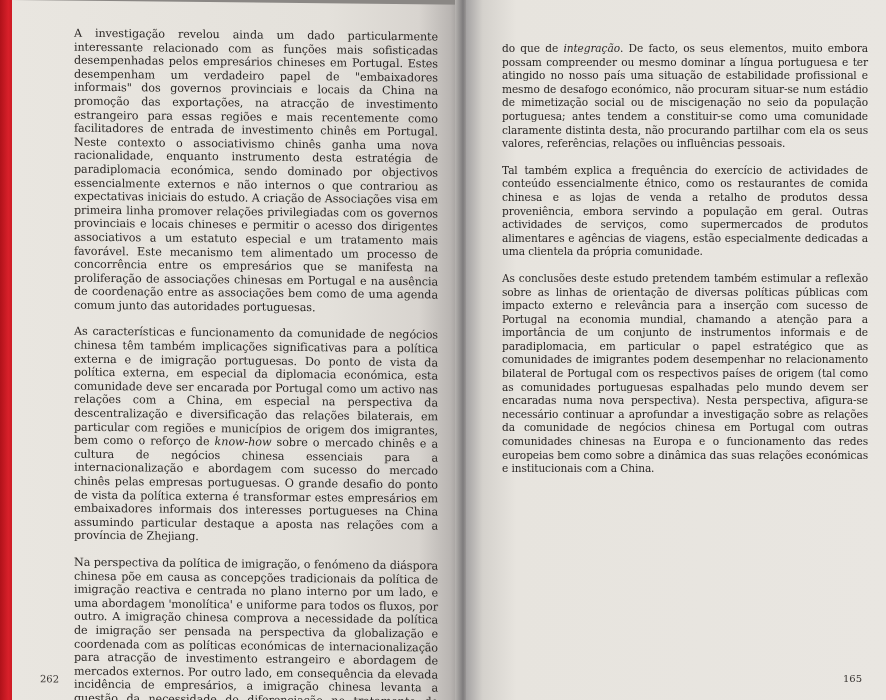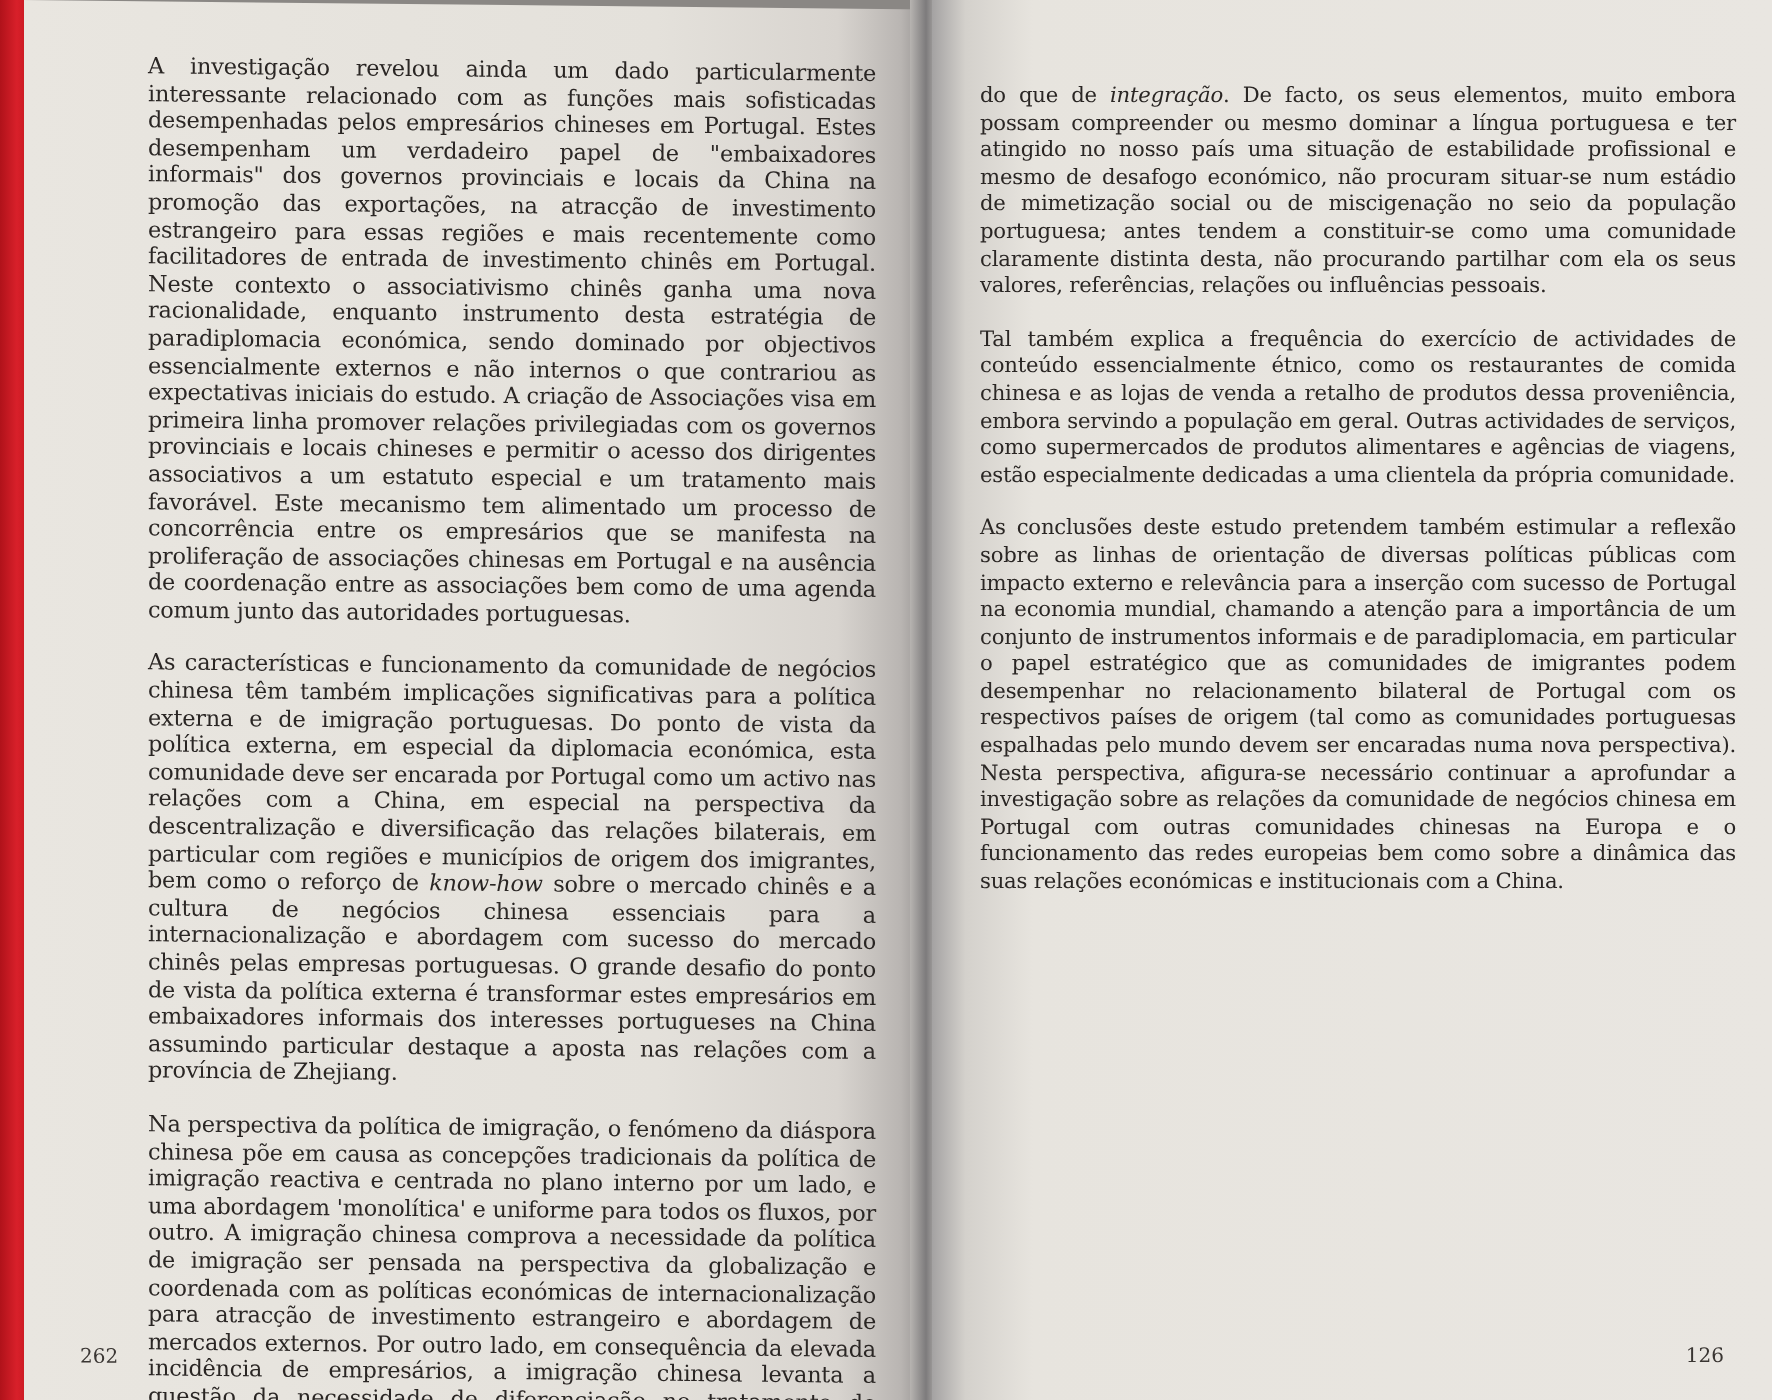--- a/index.html
+++ b/index.html
@@ -20,21 +20,21 @@
     .page-left {
       left: 12px; width: 452px;
       background: linear-gradient(90deg, #e9e6e0 0%, #e4e1db 70%, #d8d4cf 90%, #b9b5b2 97%, #8f8c8b 100%);
       padding: 26px 26px 0 62px;
       transform: skewY(0.6deg);
       transform-origin: left top;
     }
     .page-right {
       left: 466px; width: 420px;
       background: linear-gradient(90deg, #a4a2a2 0%, #d4d1cc 4%, #e7e4de 12%, #e9e6e1 100%);
-      padding: 42px 18px 0 24px;
+      padding: 42px 18px 0 36px;
     }
     .gutter-shadow {
       position: absolute; left: 455px; top: 0; width: 16px; height: 700px;
       background: linear-gradient(90deg, #b7b4b1, #7d7b7c 50%, #c6c3bf);
     }
     .para {
       margin: 0 0 13px 0;
       font-size: 11.2px;
       line-height: 13.6px;
       text-align: justify;
@@ -60,14 +60,14 @@
 
   <div class="page-num">262</div>
 </div>
 
 <div class="gutter-shadow"></div>
 
 <div class="page page-right">
   <p class="para"><span>do que de </span><em>integração</em><span>. De facto, os seus elementos, muito embora possam compreender ou mesmo dominar a língua portuguesa e ter atingido no nosso país uma situação de estabilidade profissional e mesmo de desafogo económico, não procuram situar-se num estádio de mimetização social ou de miscigenação no seio da população portuguesa; antes tendem a constituir-se como uma comunidade claramente distinta desta, não procurando partilhar com ela os seus valores, referências, relações ou influências pessoais.</span></p>
   <p class="para">Tal também explica a frequência do exercício de actividades de conteúdo essencialmente étnico, como os restaurantes de comida chinesa e as lojas de venda a retalho de produtos dessa proveniência, embora servindo a população em geral. Outras actividades de serviços, como supermercados de produtos alimentares e agências de viagens, estão especialmente dedicadas a uma clientela da própria comunidade.</p>
   <p class="para">As conclusões deste estudo pretendem também estimular a reflexão sobre as linhas de orientação de diversas políticas públicas com impacto externo e relevância para a inserção com sucesso de Portugal na economia mundial, chamando a atenção para a importância de um conjunto de instrumentos informais e de paradiplomacia, em particular o papel estratégico que as comunidades de imigrantes podem desempenhar no relacionamento bilateral de Portugal com os respectivos países de origem (tal como as comunidades portuguesas espalhadas pelo mundo devem ser encaradas numa nova perspectiva). Nesta perspectiva, afigura-se necessário continuar a aprofundar a investigação sobre as relações da comunidade de negócios chinesa em Portugal com outras comunidades chinesas na Europa e o funcionamento das redes europeias bem como sobre a dinâmica das suas relações económicas e institucionais com a China.</p>
-  <div class="page-num">126</div>
+  <div class="page-num">165</div>
 </div>
 
 </body></html>

